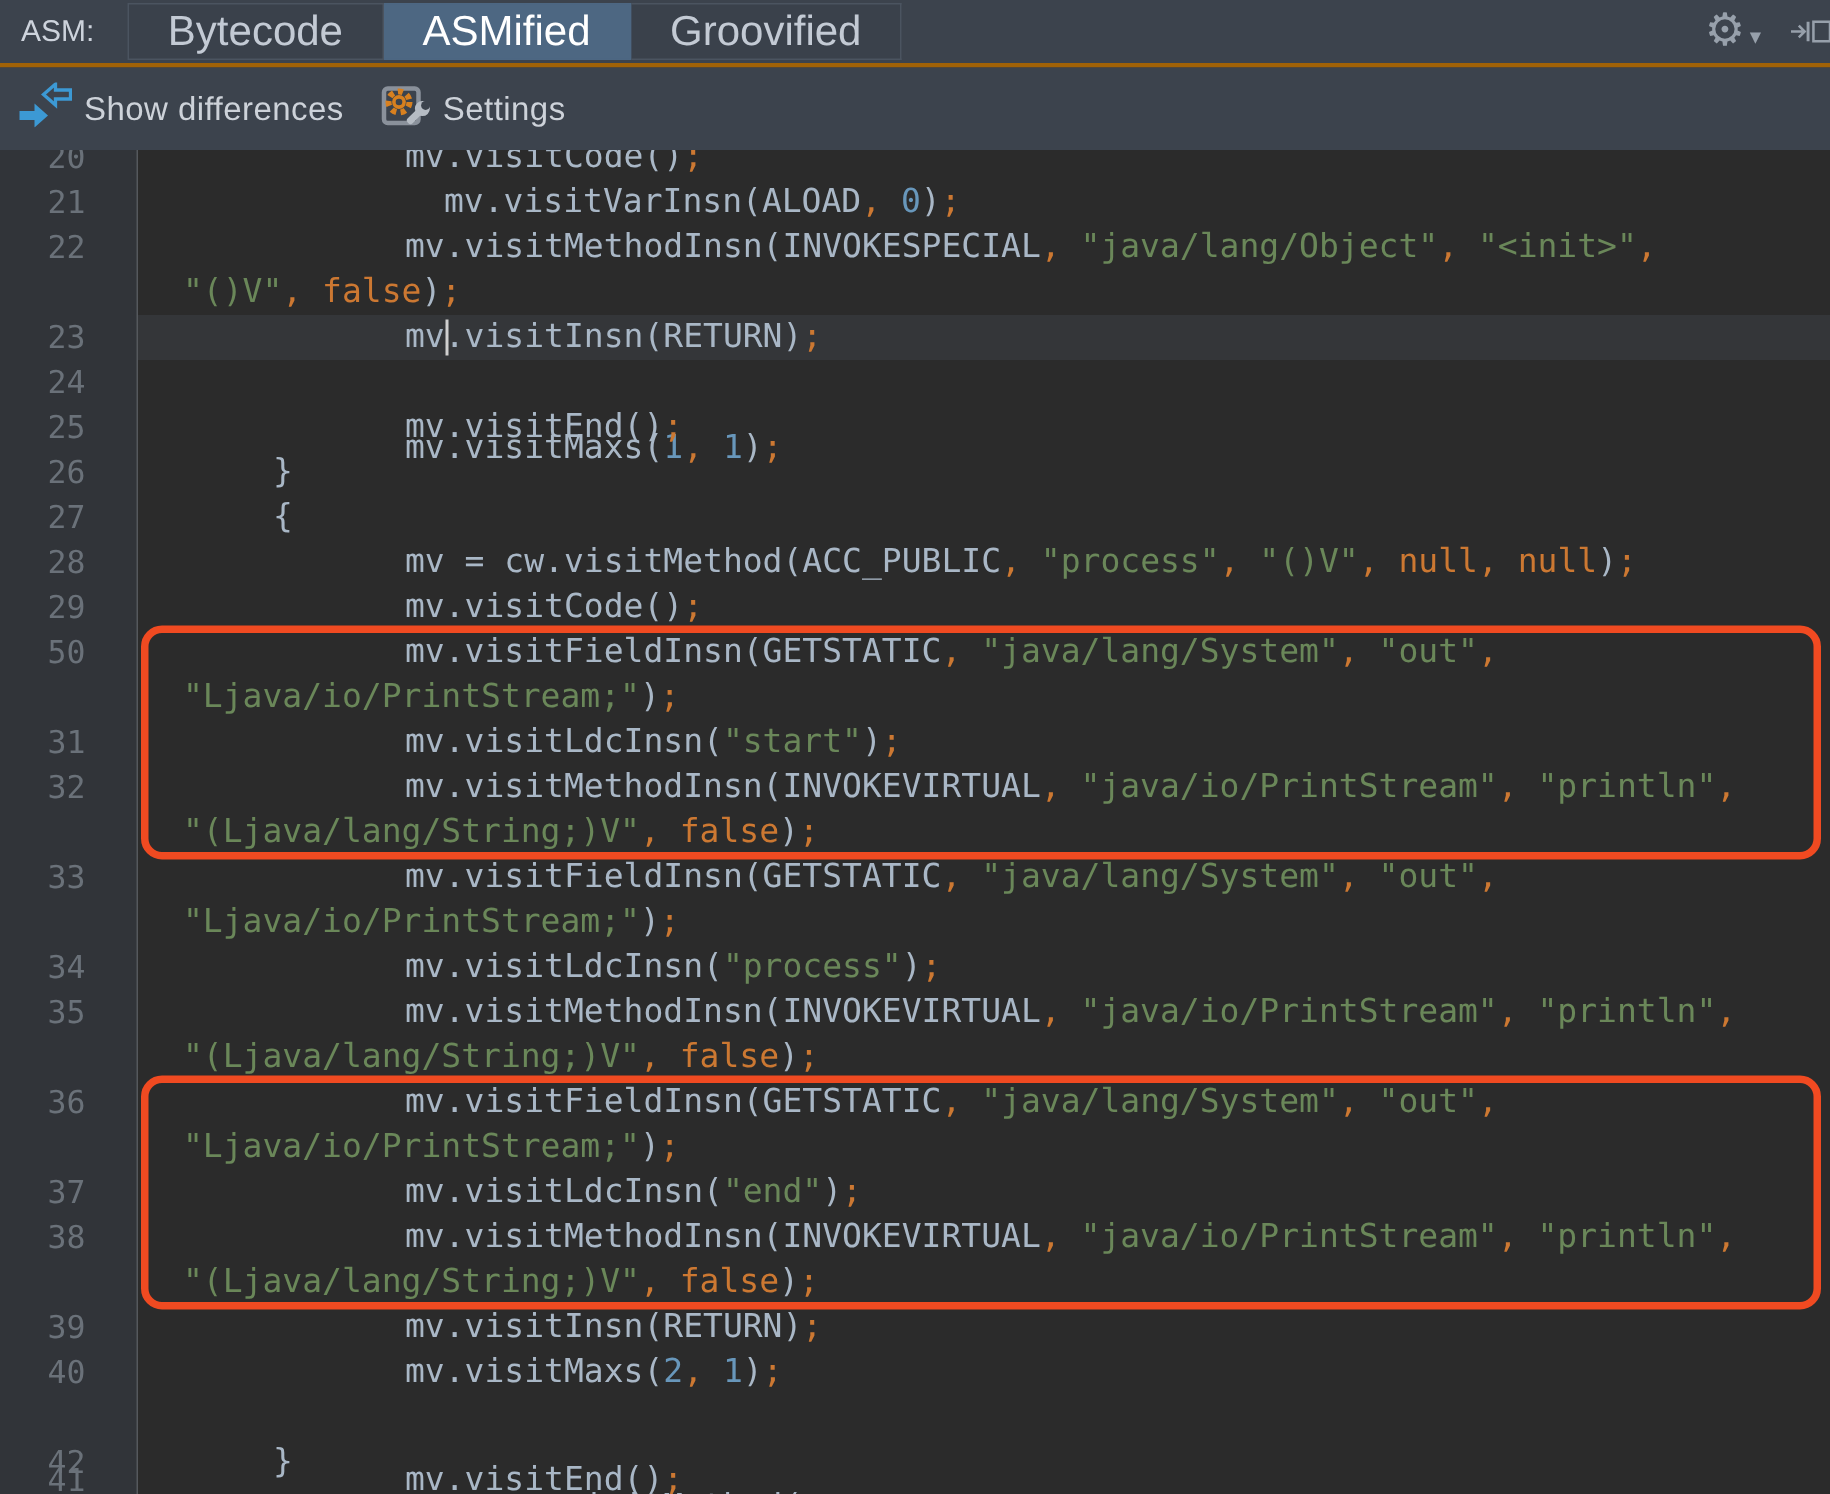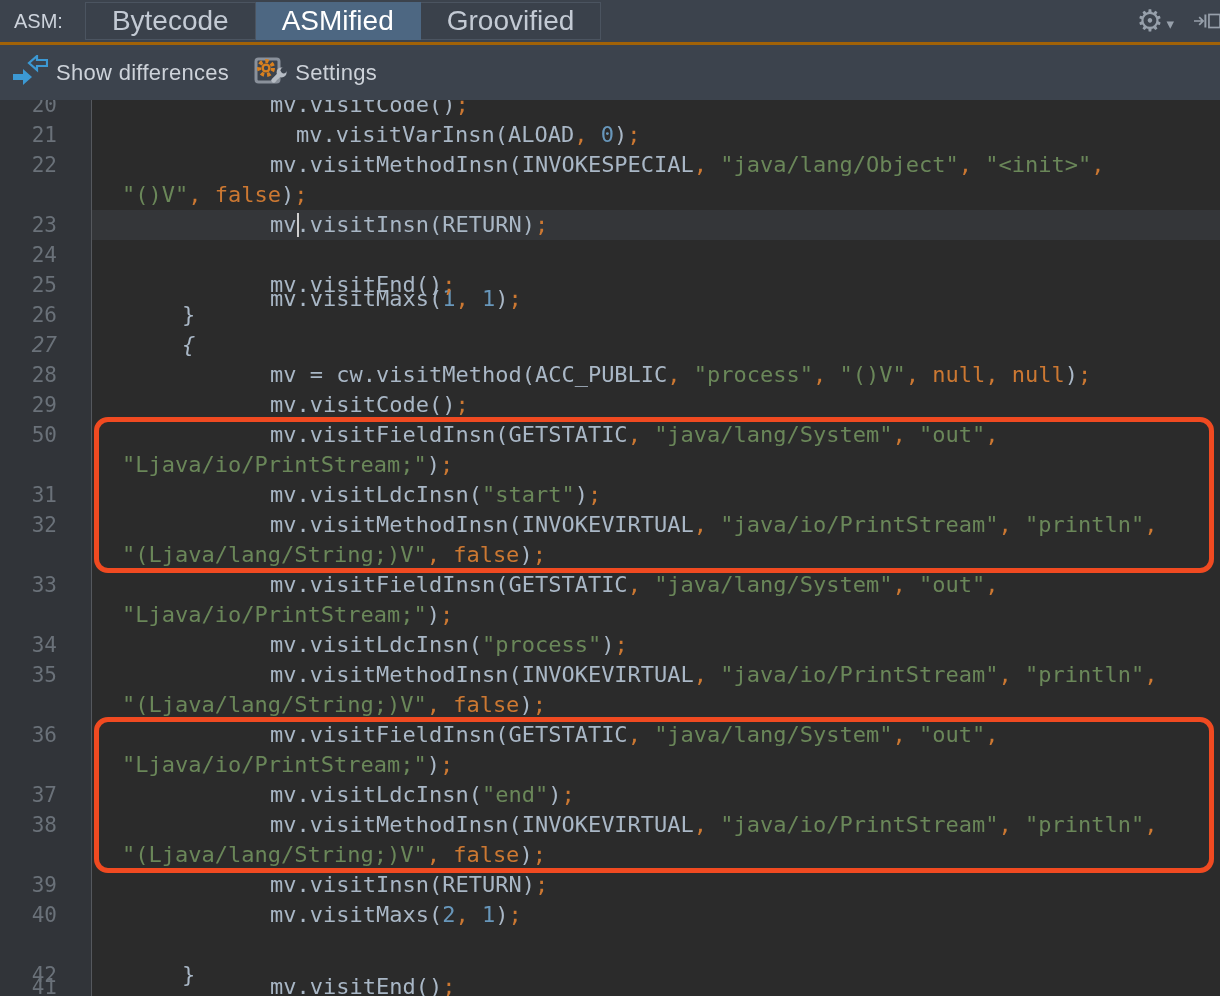--- a/index.html
+++ b/index.html
@@ -102,21 +102,21 @@
   <div class="gutter-bg"></div>
   <div class="rows" id="rows">
       <div class="row" style="top: -10px;"><span class="ln">20</span><span class="code" style="left: 270px;"><span class="seg-d">mv.visitCode()</span><span class="seg-k">;</span></span></div>
       <div class="row" style="top: 20px;"><span class="ln">21</span><span class="code" style="left: 254px; margin-left: 42px;"><span class="seg-d">mv.visitVarInsn(ALOAD</span><span class="seg-k">,</span><span class="seg-d"> </span><span class="seg-n">0</span><span class="seg-d">)</span><span class="seg-k">;</span></span></div>
       <div class="row" style="top: 50px;"><span class="ln">22</span><span class="code" style="left: 270px;"><span class="seg-d">mv.visitMethodInsn(INVOKESPECIAL</span><span class="seg-k">,</span><span class="seg-d"> </span><span class="seg-s">"java/lang/Object"</span><span class="seg-k">,</span><span class="seg-d"> </span><span class="seg-s">"&lt;init&gt;"</span><span class="seg-k">,</span></span></div>
       <div class="row" style="top: 80px;"><span class="code" style="left: 122px;"><span class="seg-s">"()V"</span><span class="seg-k">,</span><span class="seg-d"> </span><span class="seg-k">false</span><span class="seg-d">)</span><span class="seg-k">;</span></span></div>
       <div class="row" style="top: 110px; padding-left: 38px;"><div class="band"></div><span class="ln">23</span><span class="code" style="left: 270px;"><span class="seg-d">mv.visitInsn(RETURN)</span><span class="seg-k">;</span></span><div class="caret" style="left: 296.6px;"></div></div>
       <div class="row" style="top: 140px;"><span class="ln">24</span><span class="code" style="left: 270px; margin-top: 44px;"><span class="seg-d">mv.visitMaxs(</span><span class="seg-n">1</span><span class="seg-k">,</span><span class="seg-d"> </span><span class="seg-n">1</span><span class="seg-d">)</span><span class="seg-k">;</span></span></div>
       <div class="row" style="top: 170px;"><span class="ln">25</span><span class="code" style="left: 270px;"><span class="seg-d">mv.visitEnd()</span><span class="seg-k">;</span></span></div>
       <div class="row" style="top: 200px;"><span class="ln">26</span><span class="code" style="left: 182px;"><span class="seg-d">}</span></span></div>
-      <div class="row" style="top: 230px; font-style: italic;"><span class="ln">27</span><span class="code" style="left: 182px;"><span class="seg-d">{</span></span></div>
+      <div class="row" style="top: 230px;"><span class="ln">27</span><span class="code" style="left: 182px;"><span class="seg-d">{</span></span></div>
       <div class="row" style="top: 260px;"><span class="ln">28</span><span class="code" style="left: 270px;"><span class="seg-d">mv = cw.visitMethod(ACC_PUBLIC</span><span class="seg-k">,</span><span class="seg-d"> </span><span class="seg-s">"process"</span><span class="seg-k">,</span><span class="seg-d"> </span><span class="seg-s">"()V"</span><span class="seg-k">,</span><span class="seg-d"> </span><span class="seg-k">null</span><span class="seg-k">,</span><span class="seg-d"> </span><span class="seg-k">null</span><span class="seg-d">)</span><span class="seg-k">;</span></span></div>
       <div class="row" style="top: 290px;"><span class="ln">29</span><span class="code" style="left: 270px;"><span class="seg-d">mv.visitCode()</span><span class="seg-k">;</span></span></div>
       <div class="row" style="top: 320px;"><span class="ln">50</span><span class="code" style="left: 270px;"><span class="seg-d">mv.visitFieldInsn(GETSTATIC</span><span class="seg-k">,</span><span class="seg-d"> </span><span class="seg-s">"java/lang/System"</span><span class="seg-k">,</span><span class="seg-d"> </span><span class="seg-s">"out"</span><span class="seg-k">,</span></span></div>
       <div class="row" style="top: 350px;"><span class="code" style="left: 122px;"><span class="seg-s">"Ljava/io/PrintStream;"</span><span class="seg-d">)</span><span class="seg-k">;</span></span></div>
       <div class="row" style="top: 380px;"><span class="ln">31</span><span class="code" style="left: 270px;"><span class="seg-d">mv.visitLdcInsn(</span><span class="seg-s">"start"</span><span class="seg-d">)</span><span class="seg-k">;</span></span></div>
       <div class="row" style="top: 410px;"><span class="ln">32</span><span class="code" style="left: 270px;"><span class="seg-d">mv.visitMethodInsn(INVOKEVIRTUAL</span><span class="seg-k">,</span><span class="seg-d"> </span><span class="seg-s">"java/io/PrintStream"</span><span class="seg-k">,</span><span class="seg-d"> </span><span class="seg-s">"println"</span><span class="seg-k">,</span></span></div>
       <div class="row" style="top: 440px;"><span class="code" style="left: 122px;"><span class="seg-s">"(Ljava/lang/String;)V"</span><span class="seg-k">,</span><span class="seg-d"> </span><span class="seg-k">false</span><span class="seg-d">)</span><span class="seg-k">;</span></span></div>
       <div class="row" style="top: 470px;"><span class="ln">33</span><span class="code" style="left: 270px;"><span class="seg-d">mv.visitFieldInsn(GETSTATIC</span><span class="seg-k">,</span><span class="seg-d"> </span><span class="seg-s">"java/lang/System"</span><span class="seg-k">,</span><span class="seg-d"> </span><span class="seg-s">"out"</span><span class="seg-k">,</span></span></div>
       <div class="row" style="top: 500px;"><span class="code" style="left: 122px;"><span class="seg-s">"Ljava/io/PrintStream;"</span><span class="seg-d">)</span><span class="seg-k">;</span></span></div>
       <div class="row" style="top: 530px;"><span class="ln">34</span><span class="code" style="left: 270px;"><span class="seg-d">mv.visitLdcInsn(</span><span class="seg-s">"process"</span><span class="seg-d">)</span><span class="seg-k">;</span></span></div>

